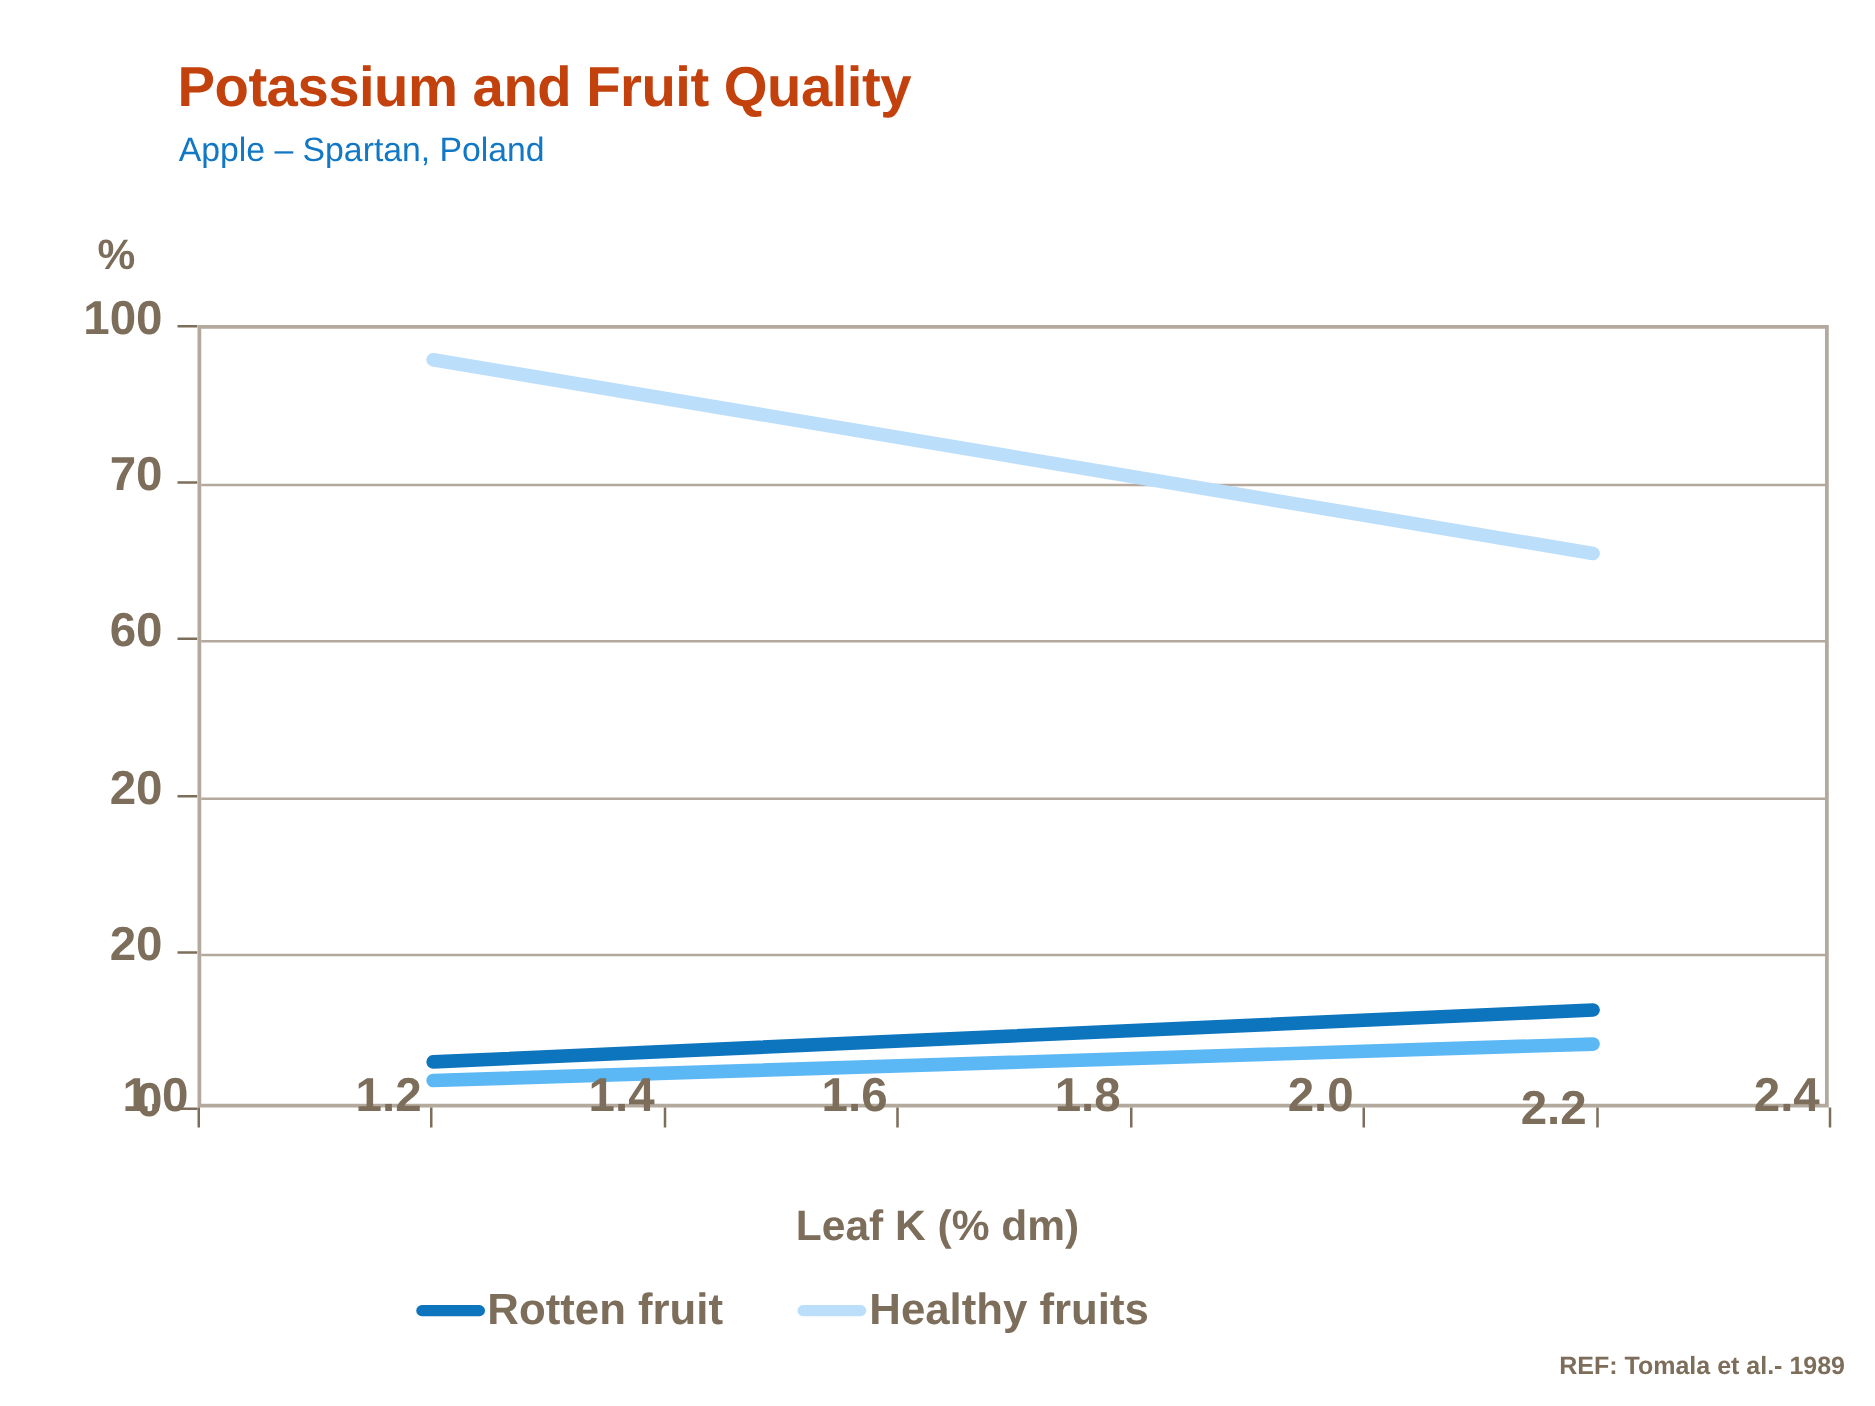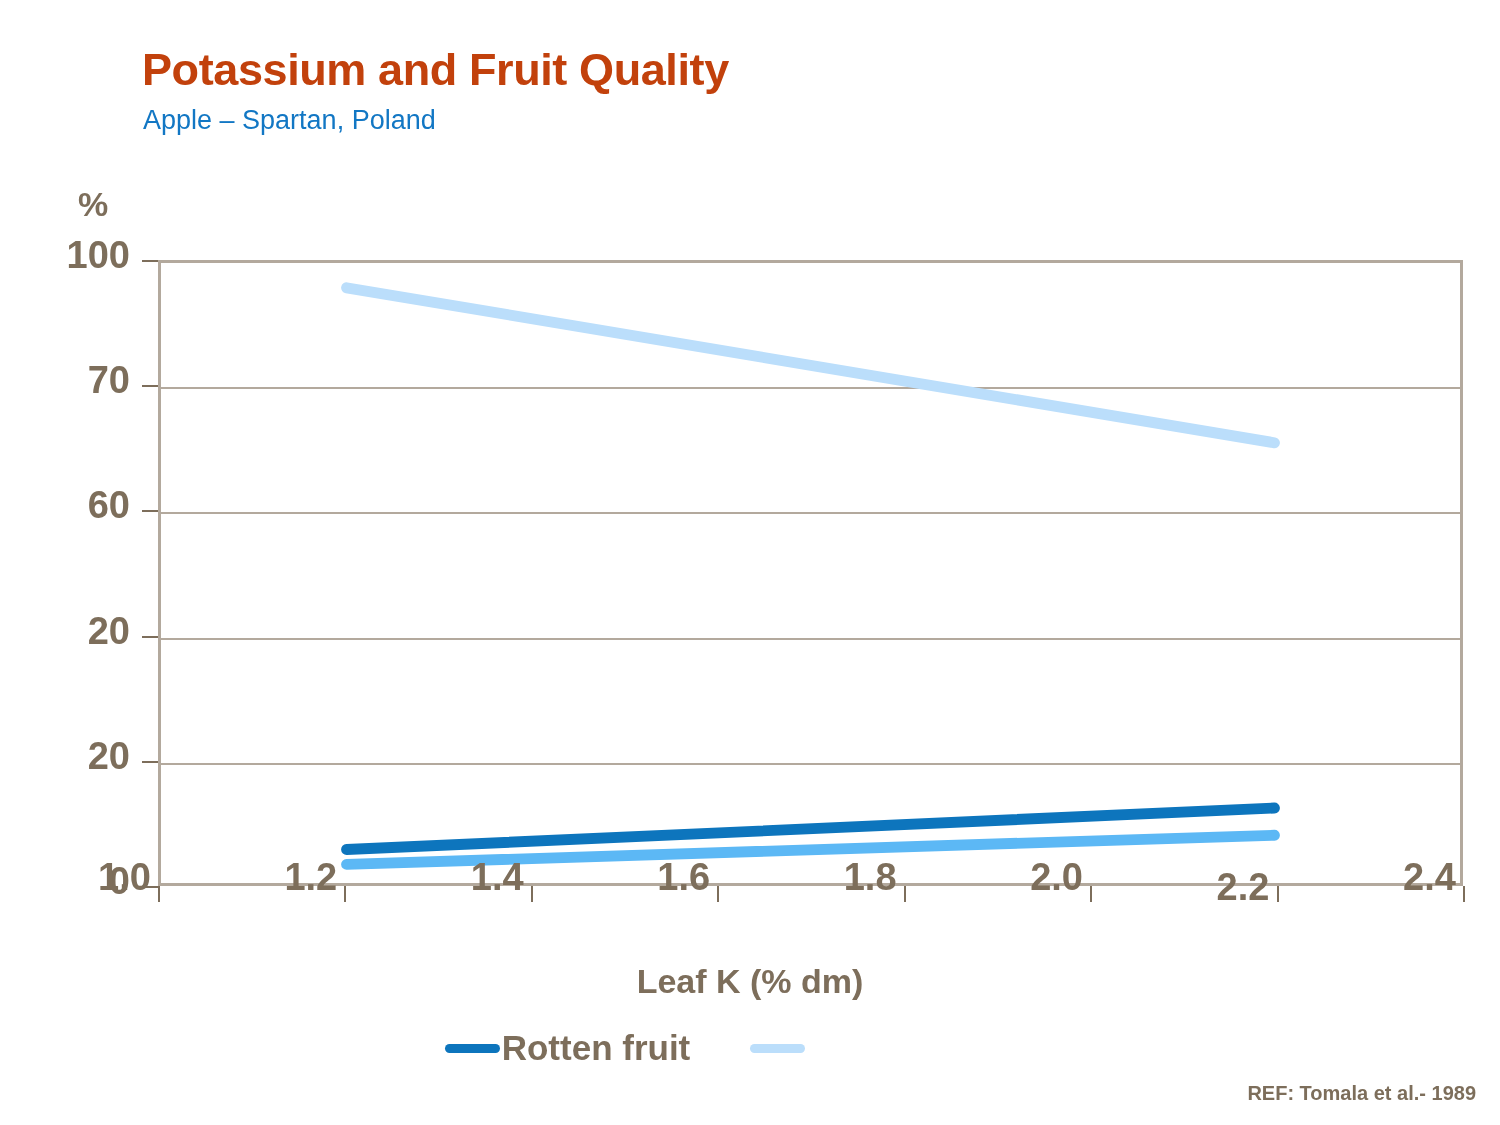--- a/index.html
+++ b/index.html
@@ -211,16 +211,17 @@
   </div>
 <div id="x-axis-title">Leaf K (% dm)</div>
 
 <div id="legend">
     <div class="legend-item">
       <span class="legend-swatch" style="background: rgb(13, 117, 189);"></span>
       <span class="legend-label">Rotten fruit</span>
     </div>
     <div class="legend-item">
       <span class="legend-swatch" style="background: rgb(187, 222, 251);"></span>
+      <span class="legend-label">Healthy fruits</span>
     </div>
   </div>
 
 <div id="reference-note">REF: Tomala et al.- 1989</div>
 
 </body></html>

